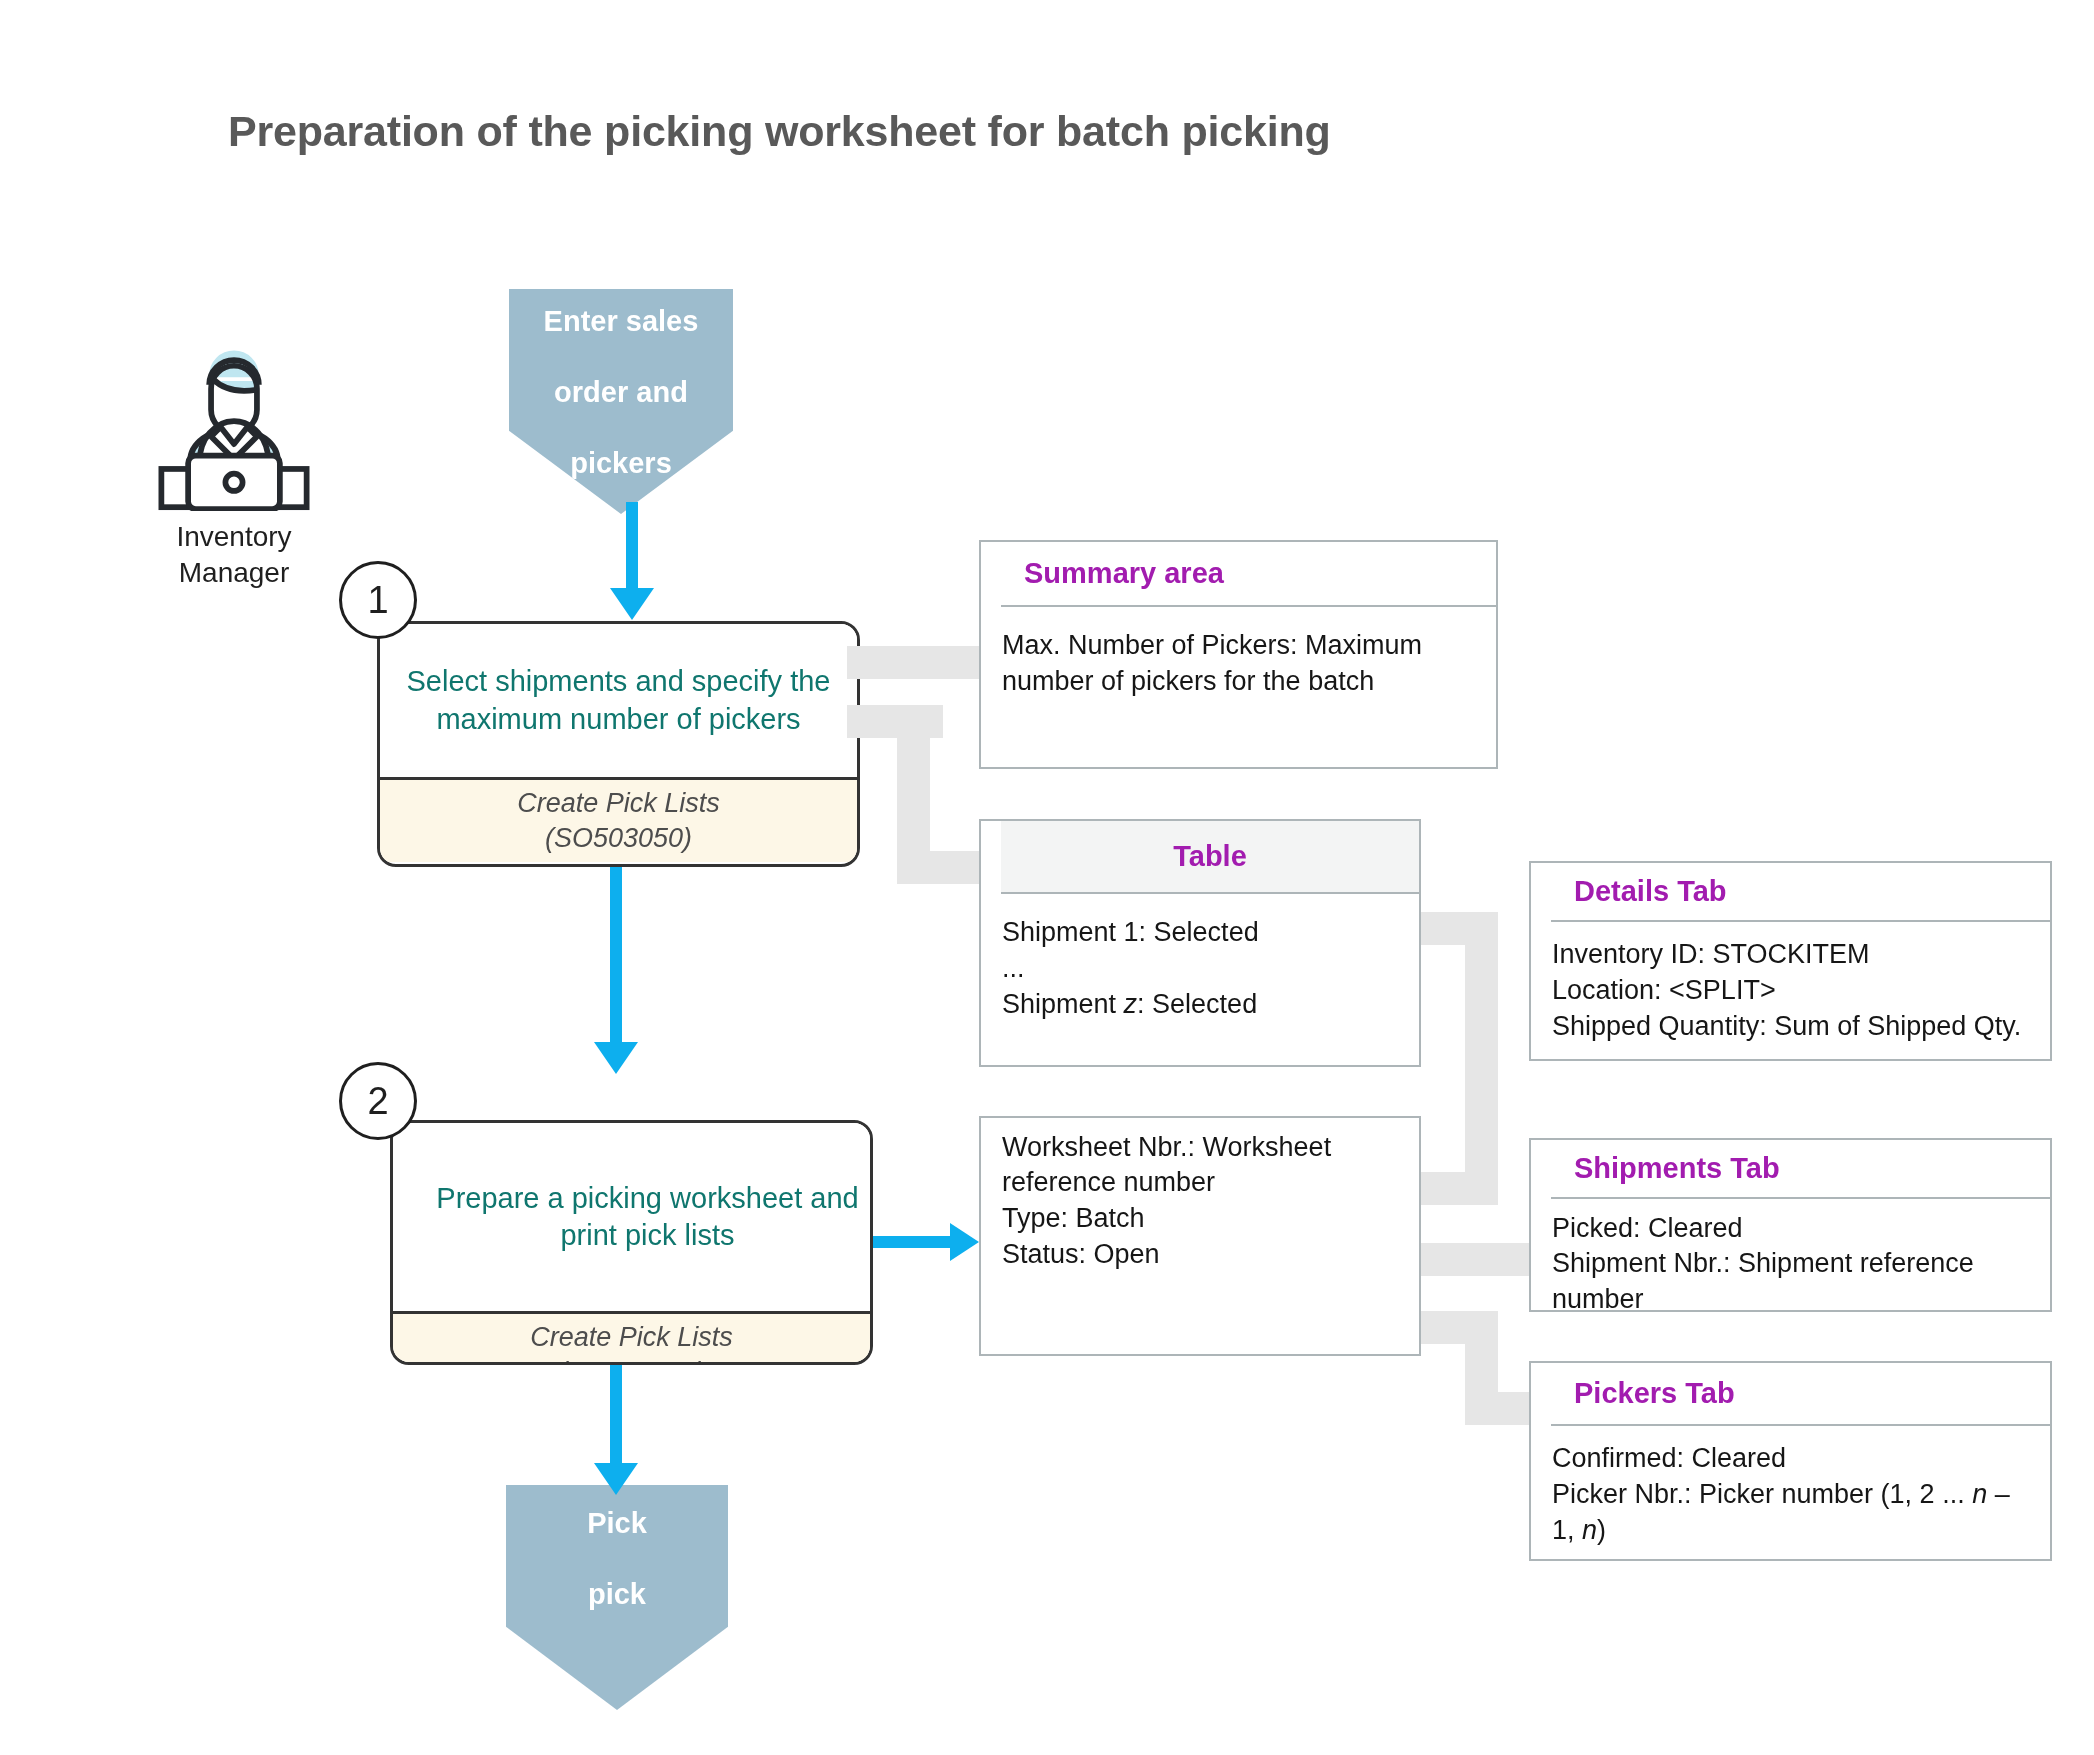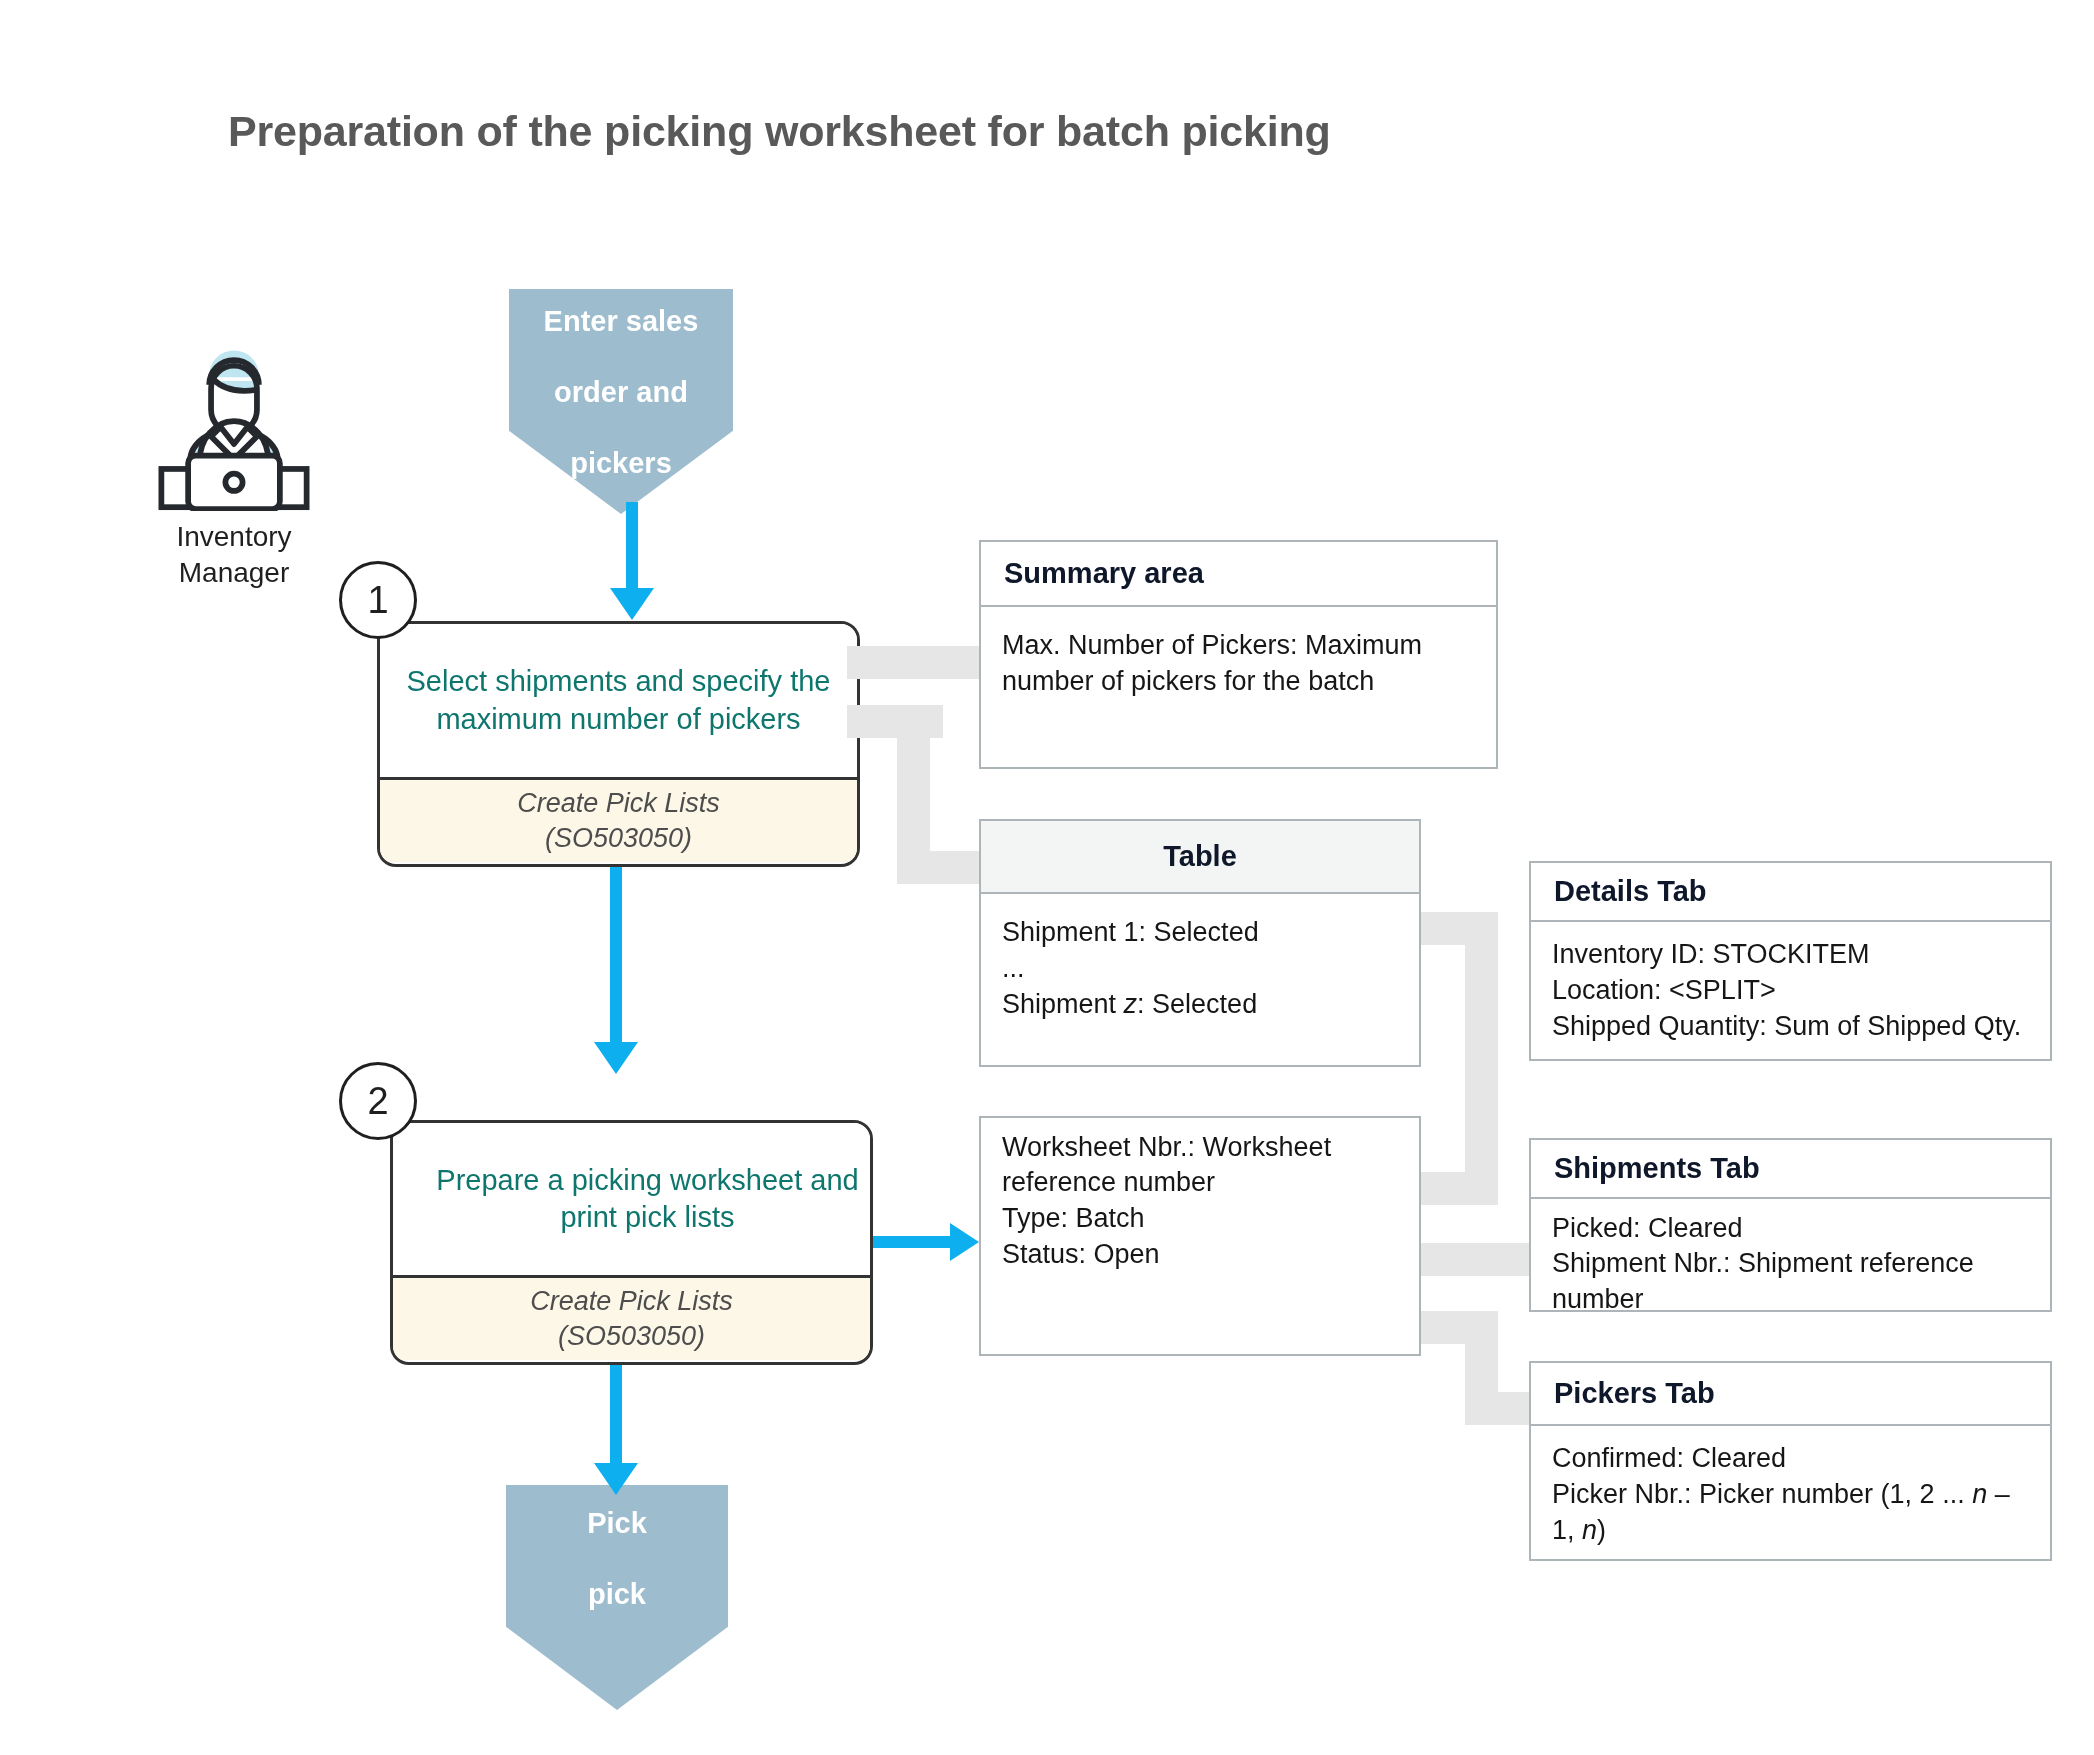--- a/index.html
+++ b/index.html
@@ -122,23 +122,24 @@
     border: 2.9px solid #adb5b8;
     box-sizing: border-box;
     background: #ffffff;
     z-index: 4;
   }
   .panel-head {
     box-sizing: border-box;
     border-bottom: 2.9px solid #adb5b8;
     font-size: 29px;
     font-weight: bold;
-    color: #0f172a;
+    color: #a21caf;
     display: flex;
     align-items: center;
+    margin-left: 20px;
   }
   .panel-head.center { justify-content: center; }
   .panel-head.left { justify-content: flex-start; padding-left: 23px; }
   .panel-head.shaded { background: #f3f4f4; }
   .panel-body {
     box-sizing: border-box;
     padding: 21px 21px 0 21px;
     font-size: 27px;
     color: #161616;
     line-height: 1.33;
@@ -246,21 +247,21 @@
   </div>
 
   <div class="blue-line" style="left:610px; top:867px; width:11.5px; height:186px;"></div>
   <div class="blue-arrow-down" style="left:594px; top:1042px;"></div>
 
   <div class="step-bubble" style="left:339px; top:1062px;">
     <span>2</span>
   </div>
 
   <div class="step-box" style="left:390px; top:1120px; width:483px; height:245px;">
-    <div class="step-body" style="height:152px;margin-left:32px;">Prepare a picking worksheet and print pick lists</div>
+    <div class="step-body" style="height:188px;margin-left:32px;">Prepare a picking worksheet and print pick lists</div>
     <div class="step-footer" style="height:85px;">
       <div>
         <div>Create Pick Lists</div>
         <div>(SO503050)</div>
       </div>
     </div>
   </div>
 
   <div class="blue-line" style="left:610px; top:1365px; width:11.5px; height:111px;"></div>
   <div class="blue-arrow-down" style="left:594px; top:1463px;"></div>

